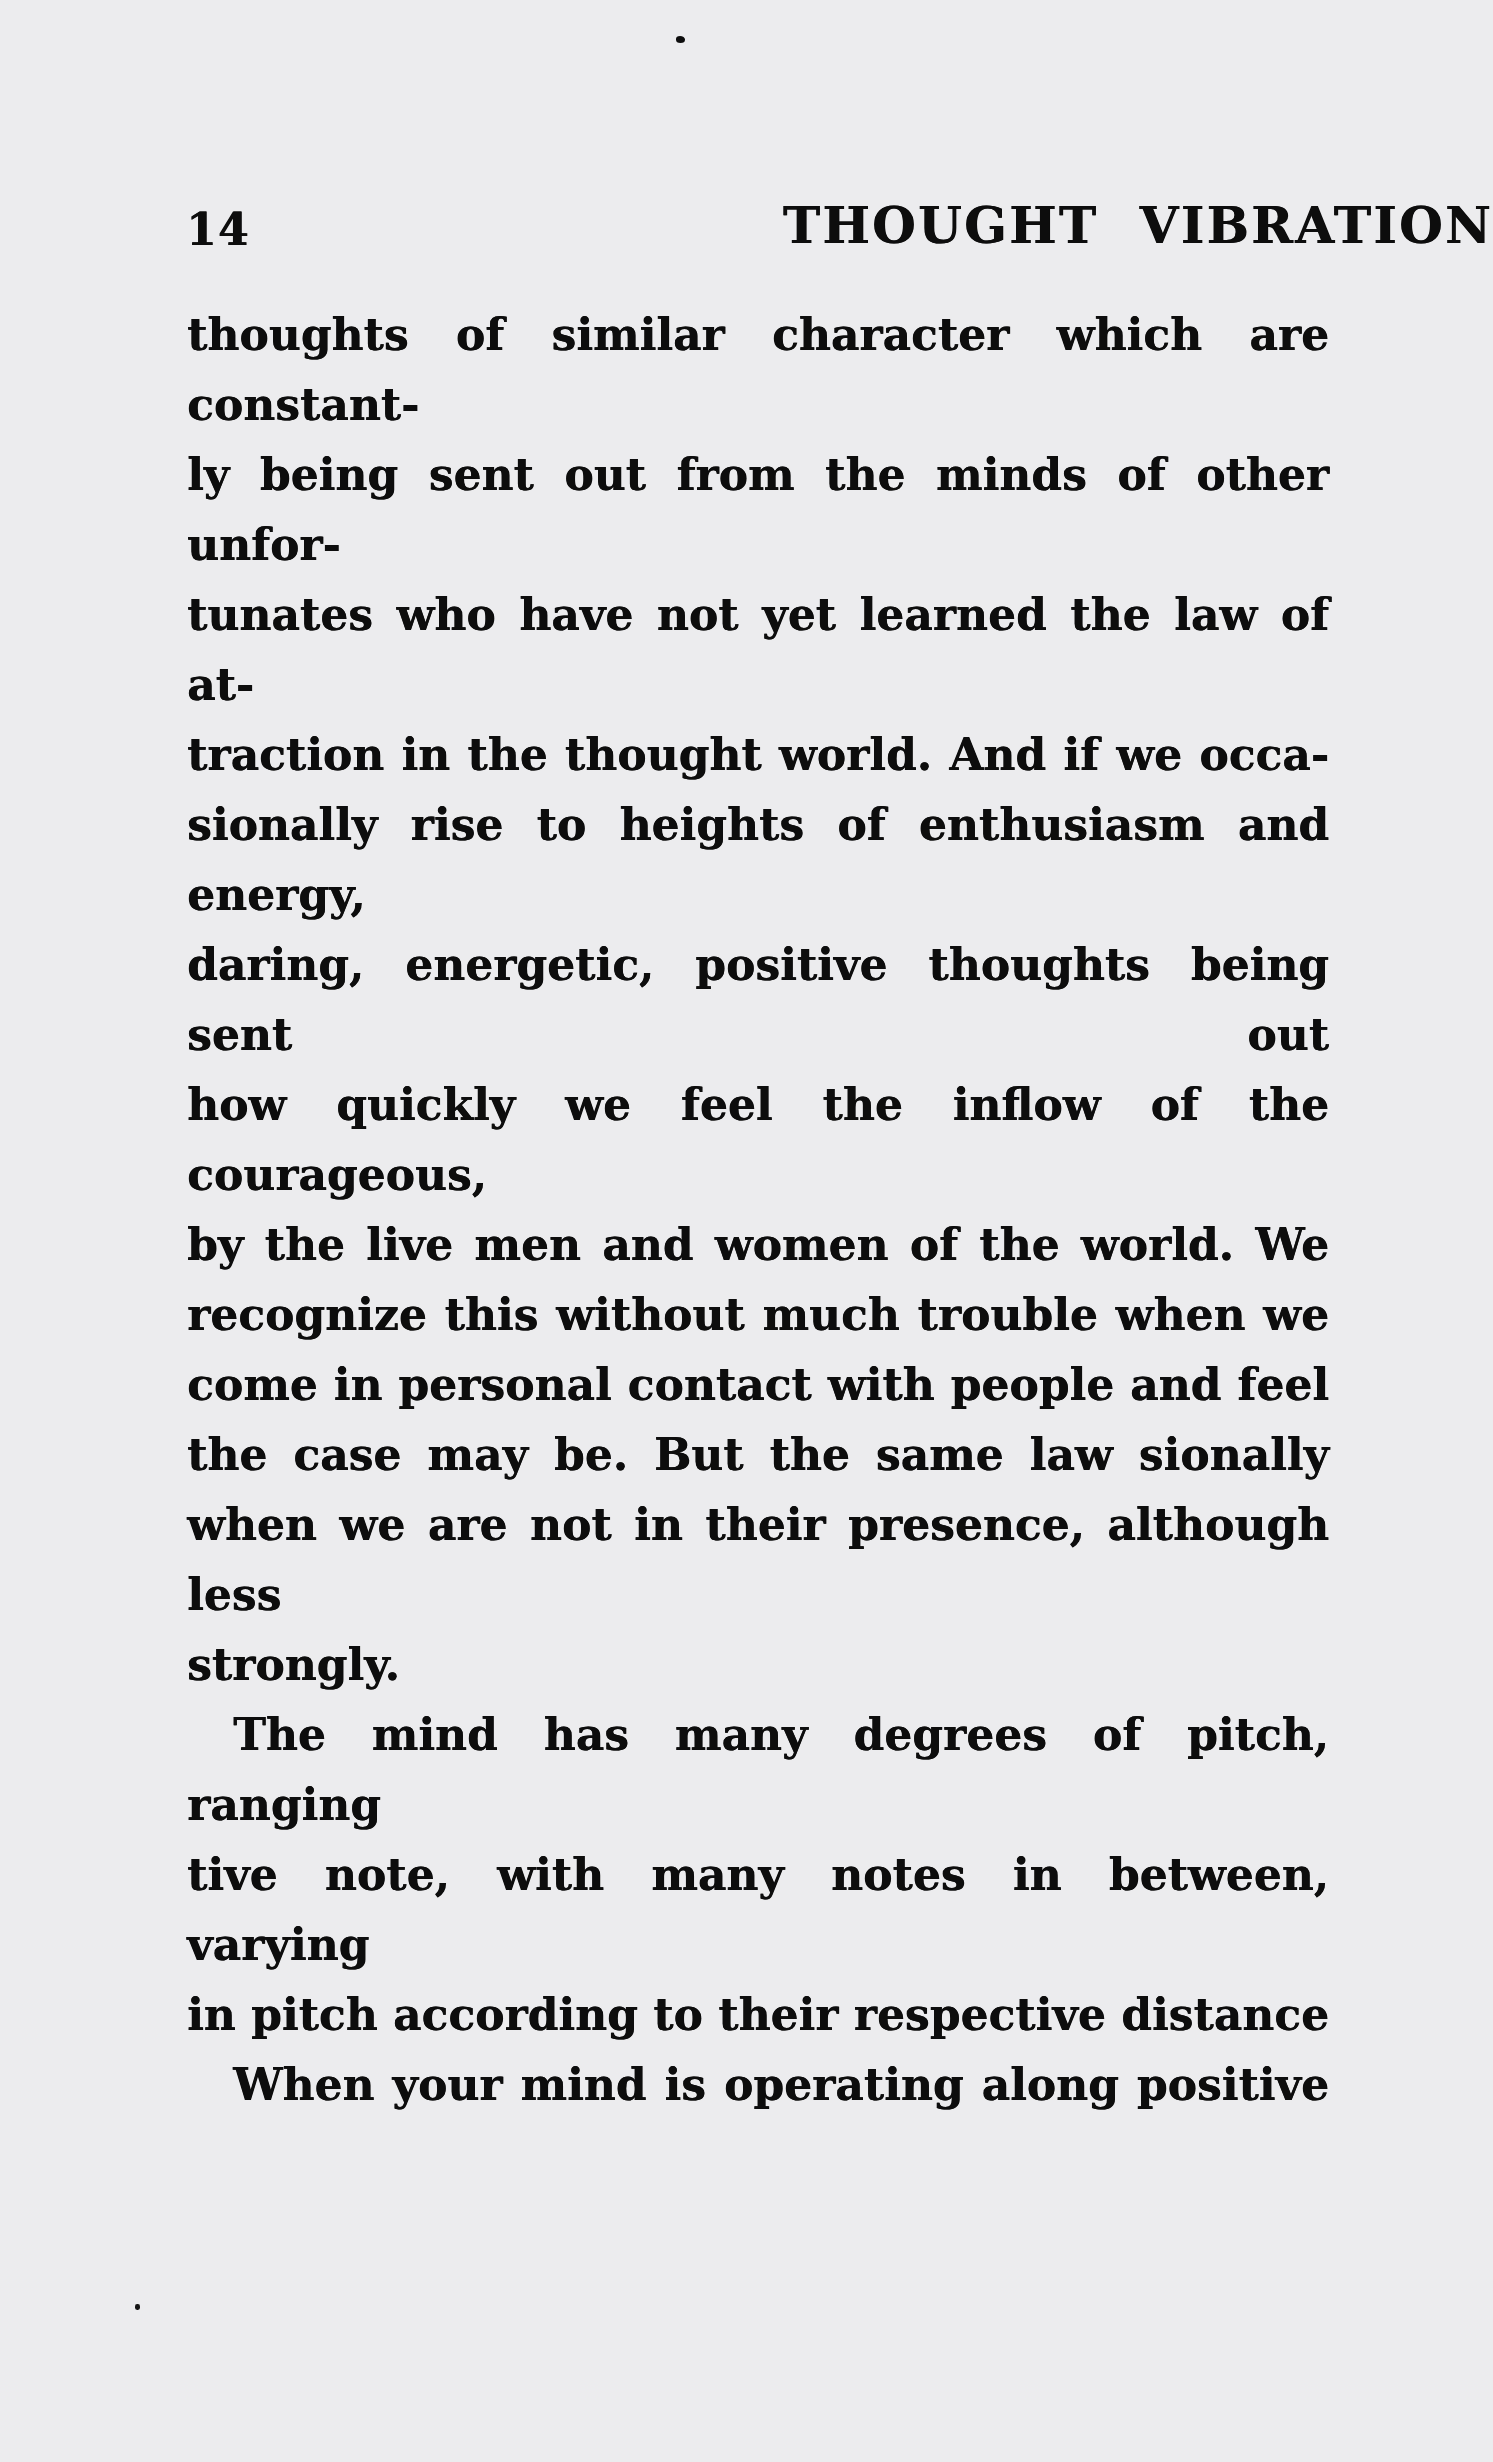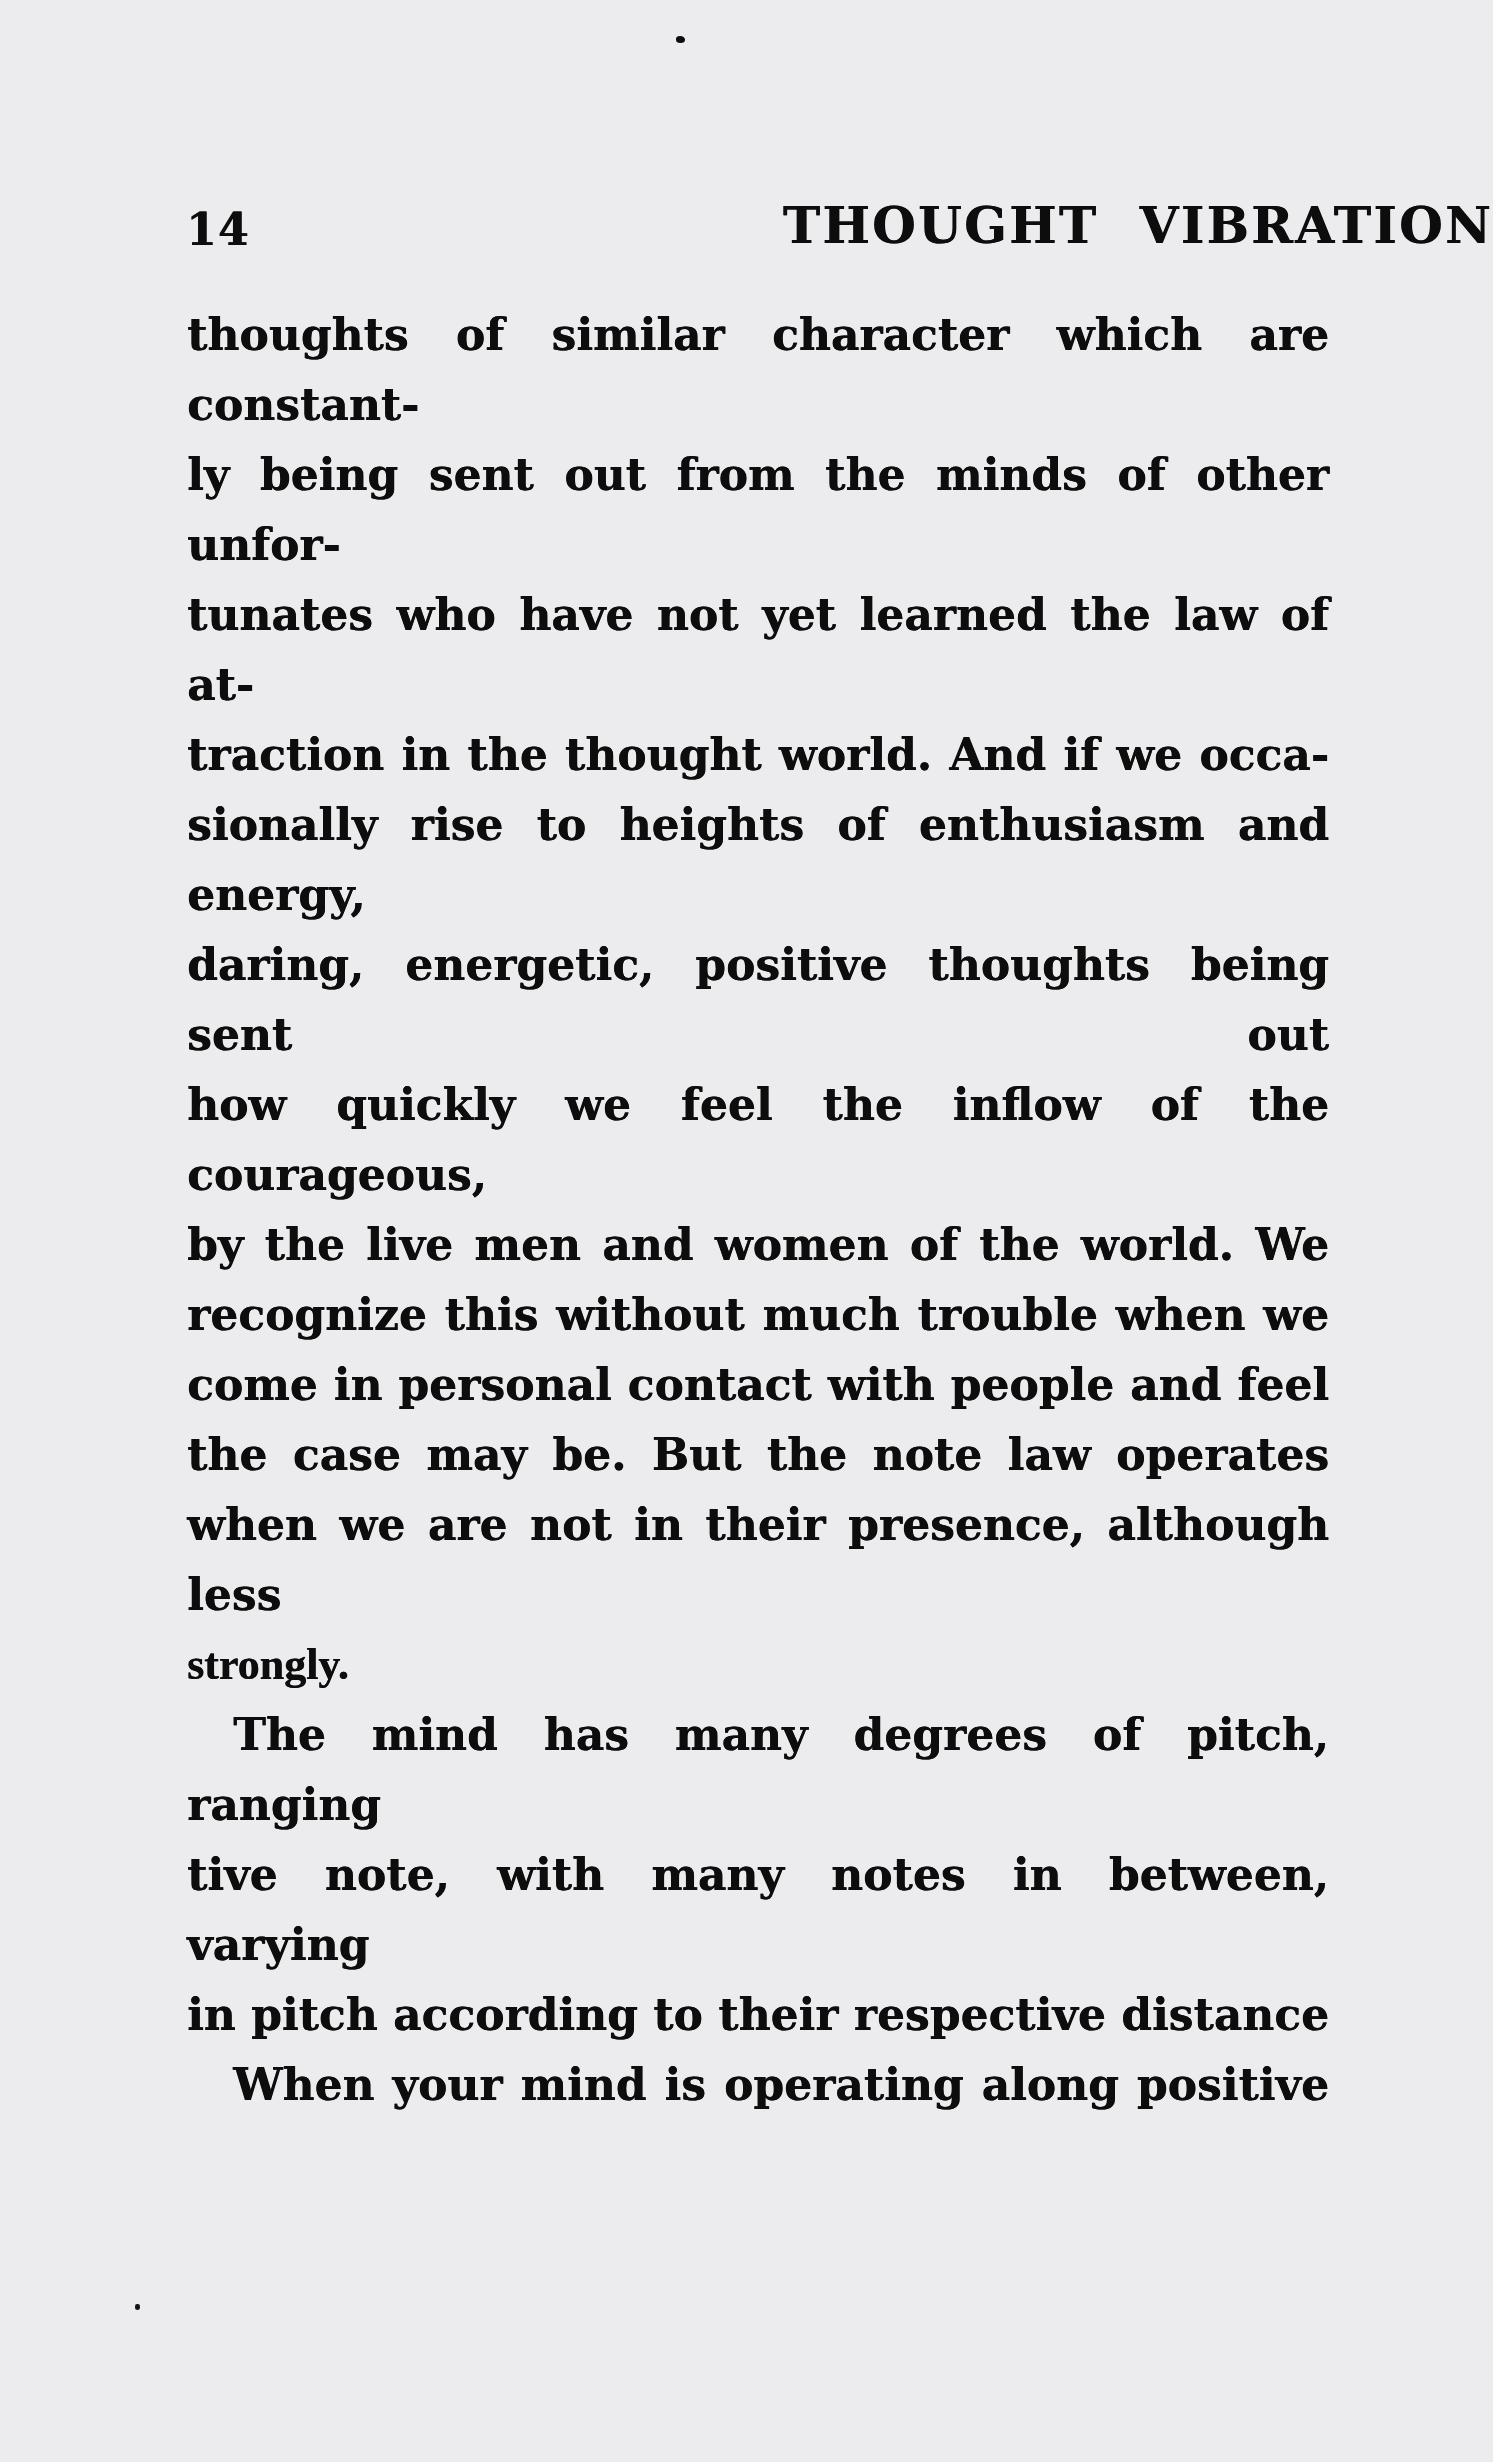--- a/index.html
+++ b/index.html
@@ -84,21 +84,20 @@
 
   .body-text .line {
     text-align: justify;
     text-align-last: justify;
     white-space: nowrap; 
     white-space: normal;
   }
   .body-text .line.no-just {
     text-align: right;
     text-align-last: left;
-    font-family: Liberation Serif, serif;
   }
   .body-text .line.indent {
     text-indent: 46px;
   }
 </style>
 </head>
 <body>
 
 <div class="page">
 
@@ -113,21 +112,21 @@
       <div class="line">thoughts of similar character which are constant-</div>
       <div class="line">ly being sent out from the minds of other unfor-</div>
       <div class="line">tunates who have not yet learned the law of at-</div>
       <div class="line">traction in the thought world.  And if we occa-</div>
       <div class="line">sionally rise to heights of enthusiasm and energy,</div>
       <div class="line">daring, energetic, positive thoughts being sent out</div>
       <div class="line">how quickly we feel the inflow of the courageous,</div>
       <div class="line">by the live men and women of the world.  We</div>
       <div class="line">recognize this without much trouble when we</div>
       <div class="line">come in personal contact with people and feel</div>
-      <div class="line">the case may be.  But the note law operates</div>
+      <div class="line">the case may be.  But the same law sionally</div>
       <div class="line">when we are not in their presence, although less</div>
       <div class="line no-just">strongly.</div>
       <div class="line indent">The mind has many degrees of pitch, ranging</div>
       <div class="line">tive note, with many notes in between, varying</div>
       <div class="line">in pitch according to their respective distance</div>
       <div class="line indent">When your mind is operating along positive</div>
     </div>
 
   <span class="ink-speck"></span>
 

